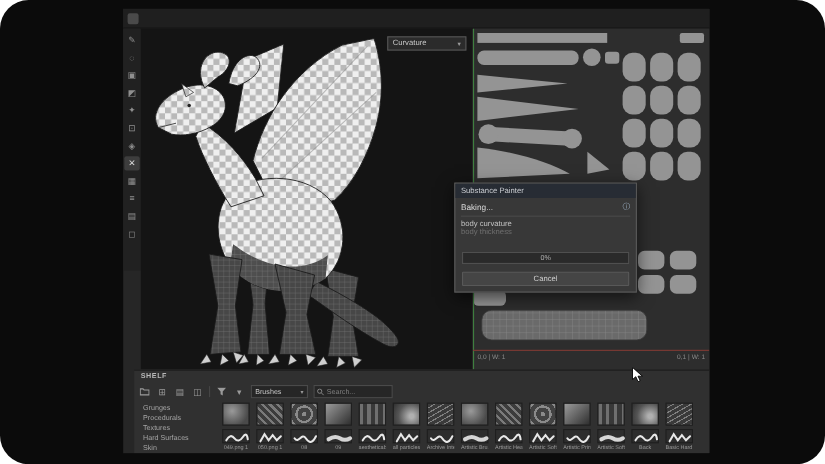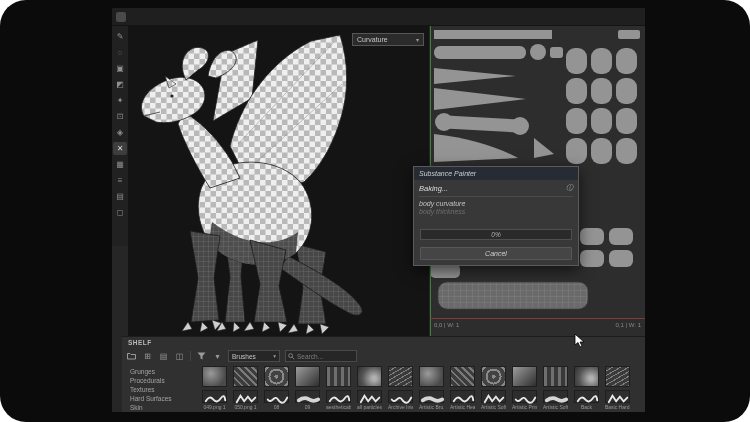--- a/index.html
+++ b/index.html
@@ -26,21 +26,21 @@
   
   .vp2d { position:absolute; left:318px; top:18px; width:215px; height:310px; background:#2d2d2d; overflow:hidden; }
   .vp2d svg.uv { position:absolute; left:0; top:0; }
   .uv-label { position:absolute; font-size:6px; color:#8a8a8a; bottom:8px; }
   .uv-label.left { left:4px; }
   .uv-label.right { right:4px; }
   .gline { position:absolute; left:0; top:0; width:1px; height:310px; background:#3f7f3f; }
   .rline { position:absolute; left:0; top:292px; width:215px; height:1px; background:#7f3a34; }
 
   
-  .dialog { position:absolute; left:301px; top:158px; width:166px; height:100px; background:#383838; border:1px solid #5a5a5a; box-shadow:0 4px 14px rgba(0,0,0,.6); z-index:30;font-style:italic; }
+  .dialog { position:absolute; left:301px; top:158px; width:166px; height:100px; background:#383838; border:1px solid #5a5a5a; box-shadow:0 4px 14px rgba(0,0,0,.6); z-index:30; }
   .dlg-title { height:13px; background:#272c34; color:#c9ccd1; font-size:7px; display:flex; align-items:center; padding:0 5px; }
   .dlg-row1 { display:flex; align-items:center; justify-content:space-between; padding:3px 5px 2px 5px; }
   .dlg-status { font-size:7.5px; color:#dcdcdc; }
   .dlg-info { font-size:7px; color:#9fb3c6; }
   .dlg-sep { height:1px; background:#4a4a4a; margin:1px 5px; }
   .dlg-item { font-size:7px; color:#c2c2c2; padding:2px 5px 0 5px; }
   .dlg-item.queued { color:#6f6f6f; padding-top:1px; }
   .dlg-progress { position:absolute; left:6px; top:62px; width:152px; height:11px; background:#2a2a2a; border:1px solid #4f4f4f; display:flex; align-items:center; justify-content:center; font-size:6.5px; color:#b2b2b2; }
   .dlg-cancel { position:absolute; left:6px; top:80px; width:152px; height:13px; background:#454545; border:1px solid #585858; display:flex; align-items:center; justify-content:center; font-size:7px; color:#d0d0d0; border-radius:1px; }
 

